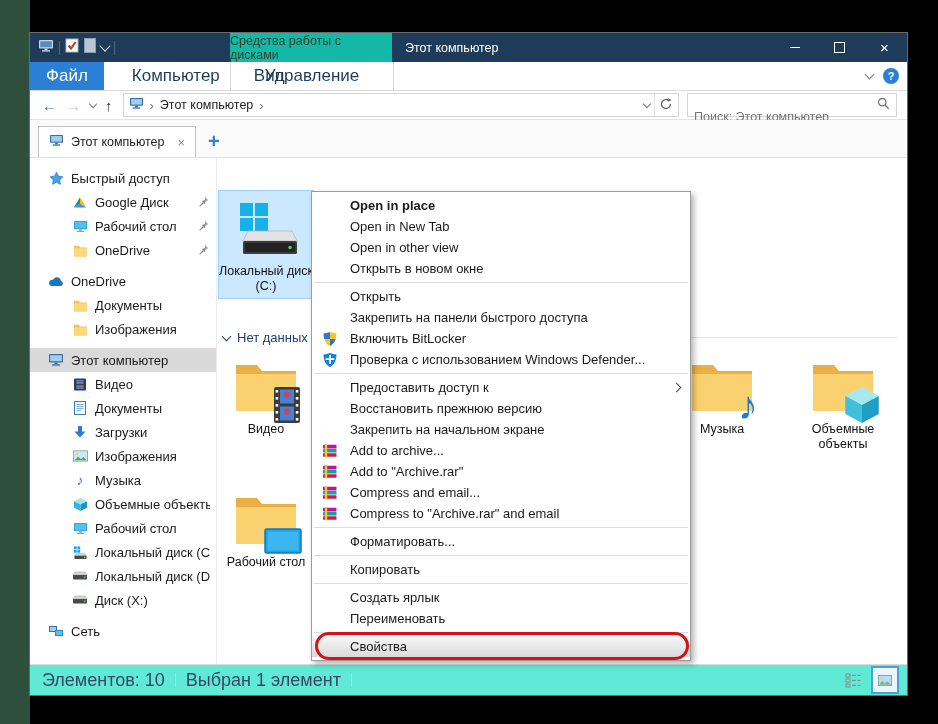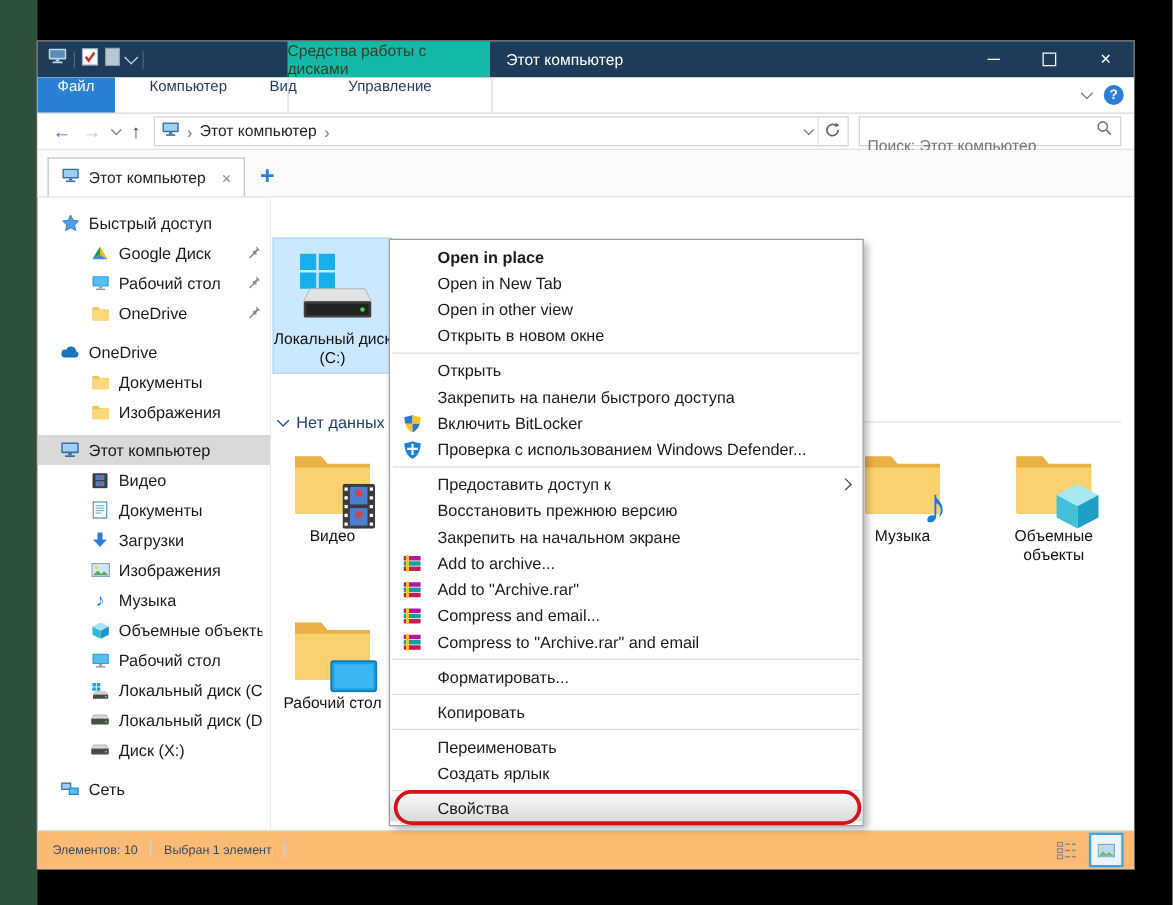--- a/index.html
+++ b/index.html
@@ -18,21 +18,21 @@
   .win-title{position:absolute;left:375px;top:0;height:29px;display:flex;align-items:center;
              color:#fff;font-size:12.5px;}
   .win-controls{position:absolute;right:0;top:0;height:29px;display:flex;}
   .win-btn{width:45px;height:29px;display:flex;align-items:center;justify-content:center;color:#fff;}
   .ic-min{width:10px;height:1px;background:#fff;}
   .ic-max{width:9px;height:9px;border:1px solid #fff;}
   .ic-x{font-size:15px;line-height:15px;color:#fff;}
   
   .ribbon{height:28px;background:#fff;border-bottom:1px solid #dadada;display:flex;align-items:stretch;
           position:relative;flex:none;}
-  .rtab{display:flex;align-items:flex-start;padding:0 14px;font-size:12px;color:#1e3c5a;}
+  .rtab{display:flex;align-items:center;padding:0 14px;font-size:17px;color:#1e3c5a;}
   .rtab.file{background:#2b7fd4;color:#fff;padding:0 16px;}
   .rtab.manage{position:absolute;left:200px;top:0;width:162px;height:100%;justify-content:center;
                border-left:1px solid #dadada;border-right:1px solid #dadada;padding:0;}
   .ribbon-right{position:absolute;right:8px;top:0;height:100%;display:flex;align-items:center;gap:10px;}
   .help-circle{width:16px;height:16px;border-radius:50%;background:#2b7fd4;color:#fff;font-size:11px;
                font-weight:bold;display:flex;align-items:center;justify-content:center;}
   .chev{display:inline-block;width:6px;height:6px;border-right:1.5px solid #777;border-bottom:1.5px solid #777;
         transform:rotate(45deg);margin-top:-3px;}
   .chev.navy{border-color:#1c3f70;}
   
@@ -86,21 +86,21 @@
   .mi.bold{font-weight:bold;}
   .mi .micon{position:absolute;left:10px;top:2.5px;width:16px;height:16px;}
   .mi .subarrow{margin-left:auto;width:6px;height:6px;border-right:1.5px solid #444;border-top:1.5px solid #444;
                 transform:rotate(45deg);}
   .msep{height:1px;background:#dcdcdc;margin:3px 2px;}
   .mi.highlighted{background:linear-gradient(#f7f7f7,#dadada);}
   .annotation{position:absolute;left:3px;right:1px;top:-4px;bottom:-3px;border:3px solid #d21418;
               border-radius:15px;pointer-events:none;}
   
   .statusbar{height:30px;border-top:1px solid #dcdcdc;display:flex;align-items:center;
-             font-size:10px;color:#3a4a5c;flex:none;background:#fdba74;}
+             font-size:18px;color:#3a4a5c;flex:none;background:#5eead4;}
   .statusbar .sdiv{width:1px;height:14px;background:#d0d0d0;margin:0 10px;}
   .statusbar .left{display:flex;align-items:center;padding-left:12px;}
   .view-btns{margin-left:auto;display:flex;align-items:center;gap:6px;padding-right:8px;}
   .view-btn{width:24px;height:24px;display:flex;align-items:center;justify-content:center;}
   .view-btn.active{border:2px solid #4ba0d8;background:#eaf5fc;}
 </style>
 </head>
 <body>
 
 <div class="backdrop-stripe"></div>
@@ -618,24 +618,24 @@
       <div class="msep"></div>
       <div class="mi">
           <span>Форматировать...</span>
         </div>
       <div class="msep"></div>
       <div class="mi">
           <span>Копировать</span>
         </div>
       <div class="msep"></div>
       <div class="mi">
+          <span>Создать ярлык</span>
+        </div>
+      <div class="mi">
           <span>Переименовать</span>
-        </div>
-      <div class="mi">
-          <span>Создать ярлык</span>
         </div>
       <div class="msep"></div>
       <div class="mi highlighted">
         <span>Свойства</span>
         <span class="annotation"></span>
       </div>
     </div>
   </div>
 
   <div class="statusbar">

